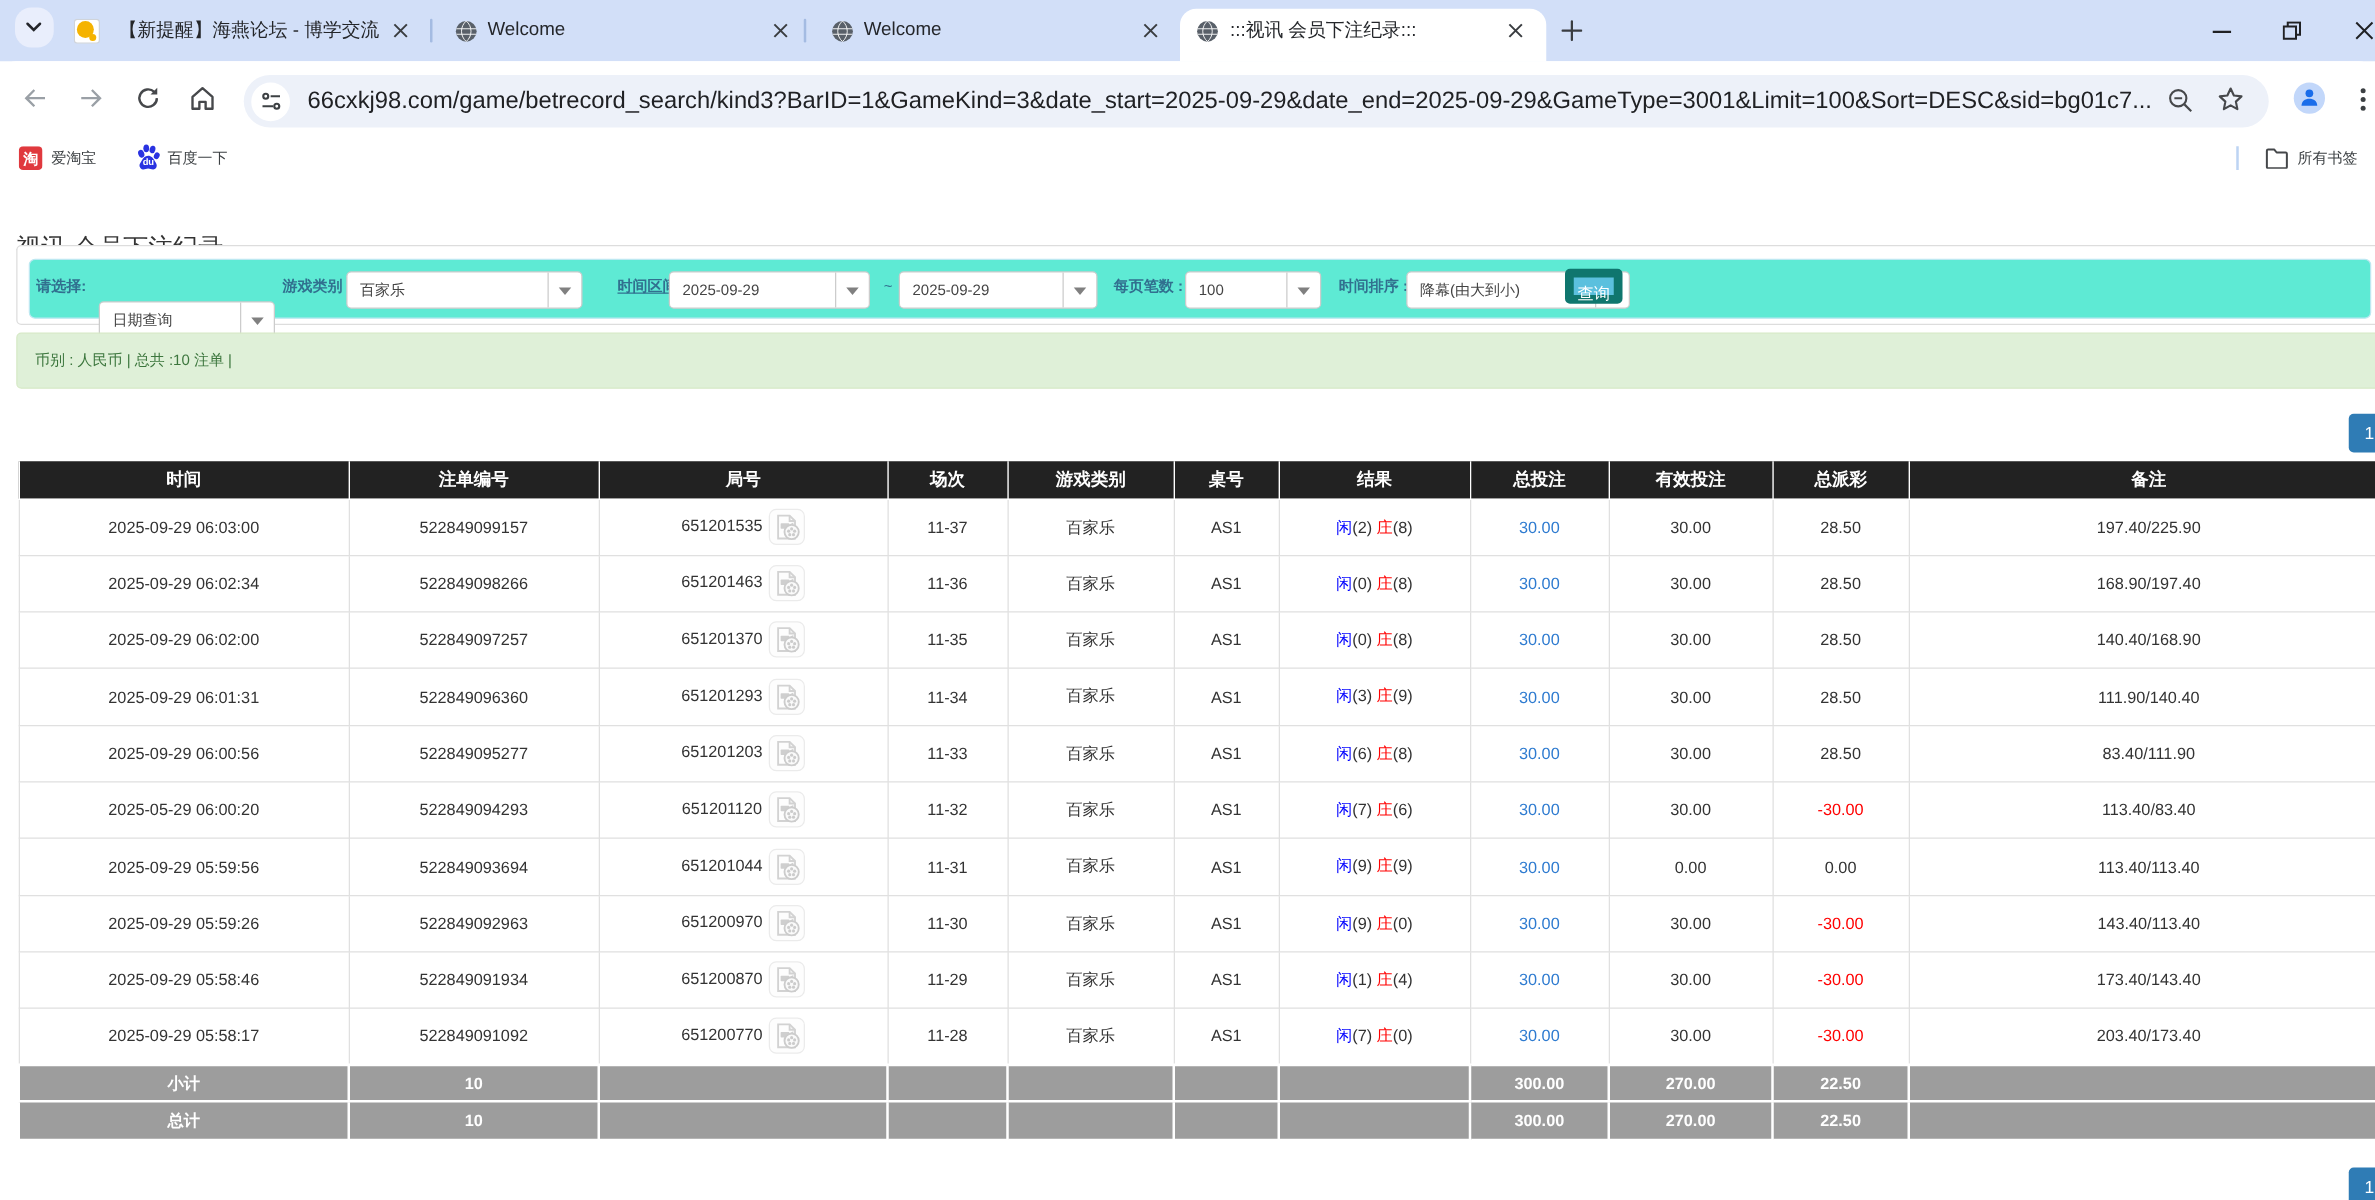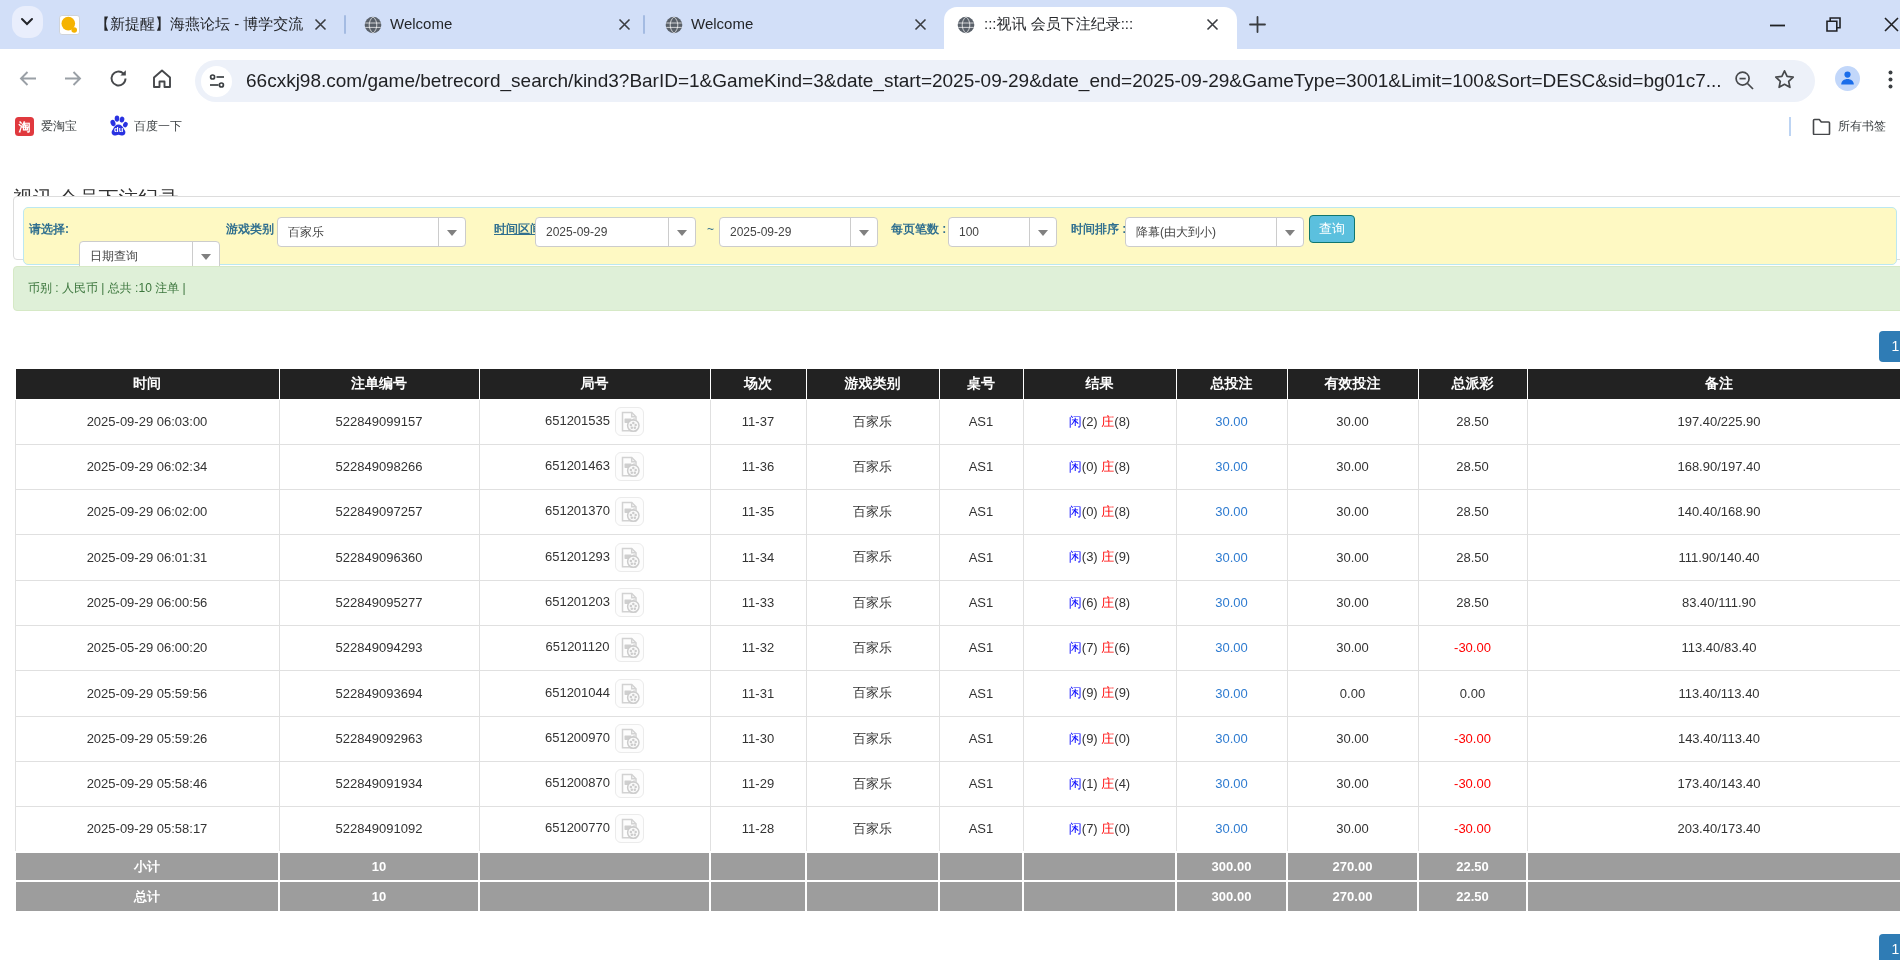--- a/index.html
+++ b/index.html
@@ -10,27 +10,27 @@
 .tabsep{position:absolute;top:15px;width:2px;height:19px;background:#a4bbe2;border-radius:1px;}
 #chevbtn{position:absolute;left:12px;top:6px;width:31px;height:32px;background:#e9eefc;border-radius:13px;}
 #activetab{position:absolute;left:944px;top:7px;width:293px;height:42px;background:#fff;border-radius:13px 13px 0 0;}
 #toolbar{position:absolute;left:0;top:49px;width:1900px;height:70px;background:#fff;border-radius:13px 13px 0 0;}
 #omnibox{position:absolute;left:195px;top:60px;width:1620px;height:42px;border-radius:21px;background:#edf1f9;}
 #urltext{position:absolute;left:246px;top:60px;height:42px;line-height:42px;font-size:19px;color:#202124;white-space:nowrap;}
 #bookmarks{position:absolute;left:0;top:119px;width:1900px;height:32px;background:#fff;}
 .bktext{position:absolute;top:116px;height:20px;line-height:20px;font-size:12px;color:#3c4043;white-space:nowrap;}
 h1.title{position:absolute;left:13px;top:165px;font-size:20px;font-weight:normal;color:#333;margin-top:20px;}
 #panel{position:absolute;left:13px;top:196px;width:1895px;height:64px;background:#fff;border:1px solid #ddd;border-radius:4px 0 0 4px;}
-#filterbar{position:absolute;left:23px;top:207px;width:1874px;height:58px;background:#fef9c3;border:1px solid #bce8f1;border-radius:5px;}
+#filterbar{position:absolute;left:23px;top:207px;width:1874px;height:48px;background:#5eead4;border:1px solid #bce8f1;border-radius:5px;}
 .flabel{position:absolute;top:0;height:42px;line-height:42px;font-size:12px;font-weight:bold;color:#31708f;white-space:nowrap;}
 .fsel{position:absolute;top:9px;height:30px;background:#fff;border:1px solid #ccc;border-radius:4px;font-size:12px;color:#444;}
 .fsel .txt{position:absolute;left:10px;top:0;height:28px;line-height:28px;white-space:nowrap;}
 .fsel .arr{position:absolute;right:0;top:0;bottom:0;width:27px;border-left:1px solid #ccc;}
 .fsel .arr:after{content:"";position:absolute;left:8px;top:12px;border:5px solid transparent;border-top:6px solid #808080;}
-#qbtn{position:absolute;left:1285px;top:7px;width:46px;height:28px;background:#5bc0de;border:1px solid #0f766e;border-radius:4px;color:#fff;font-size:13px;text-align:center;line-height:26px;}
+#qbtn{position:absolute;left:1228px;top:7px;width:46px;height:28px;background:#5bc0de;border:7px solid #0f766e;border-radius:4px;color:#fff;font-size:13px;text-align:center;line-height:26px;}
 #greenbar{position:absolute;left:13px;top:266px;width:1895px;height:45px;background:#dff0d8;border:1px solid #d6e9c6;border-radius:4px 0 0 4px;}
 #greenbar .gl{position:absolute;left:14px;top:0;height:43px;line-height:43px;font-size:12px;color:#3c763d;}
 #greenbar .gr{position:absolute;left:1643px;top:0;height:43px;line-height:43px;font-size:12px;color:#ff0000;}
 .pag{position:absolute;width:33px;height:31px;background:#2f7cb5;border-radius:4px;color:#fff;font-size:14px;text-align:center;line-height:31px;}
 #tbl{position:absolute;left:14px;top:369px;width:1896px;border-collapse:collapse;table-layout:fixed;font-size:13px;color:#333;}
 #tbl th{background:#222;color:#fff;font-weight:bold;height:30px;border:1px solid #fff;border-top:none;padding:0;text-align:center;font-size:14px;}
 #tbl td{height:45px;border:1px solid #e0e0e0;text-align:center;padding:0;background:#fff;}
 #tbl tr.sum td{background:#9d9d9d;color:#fff;font-weight:bold;height:29px;border:2px solid #fff;}
 #tbl tr.h46 td{height:46px;}
 #tbl tr.sum2 td{height:31px;}

